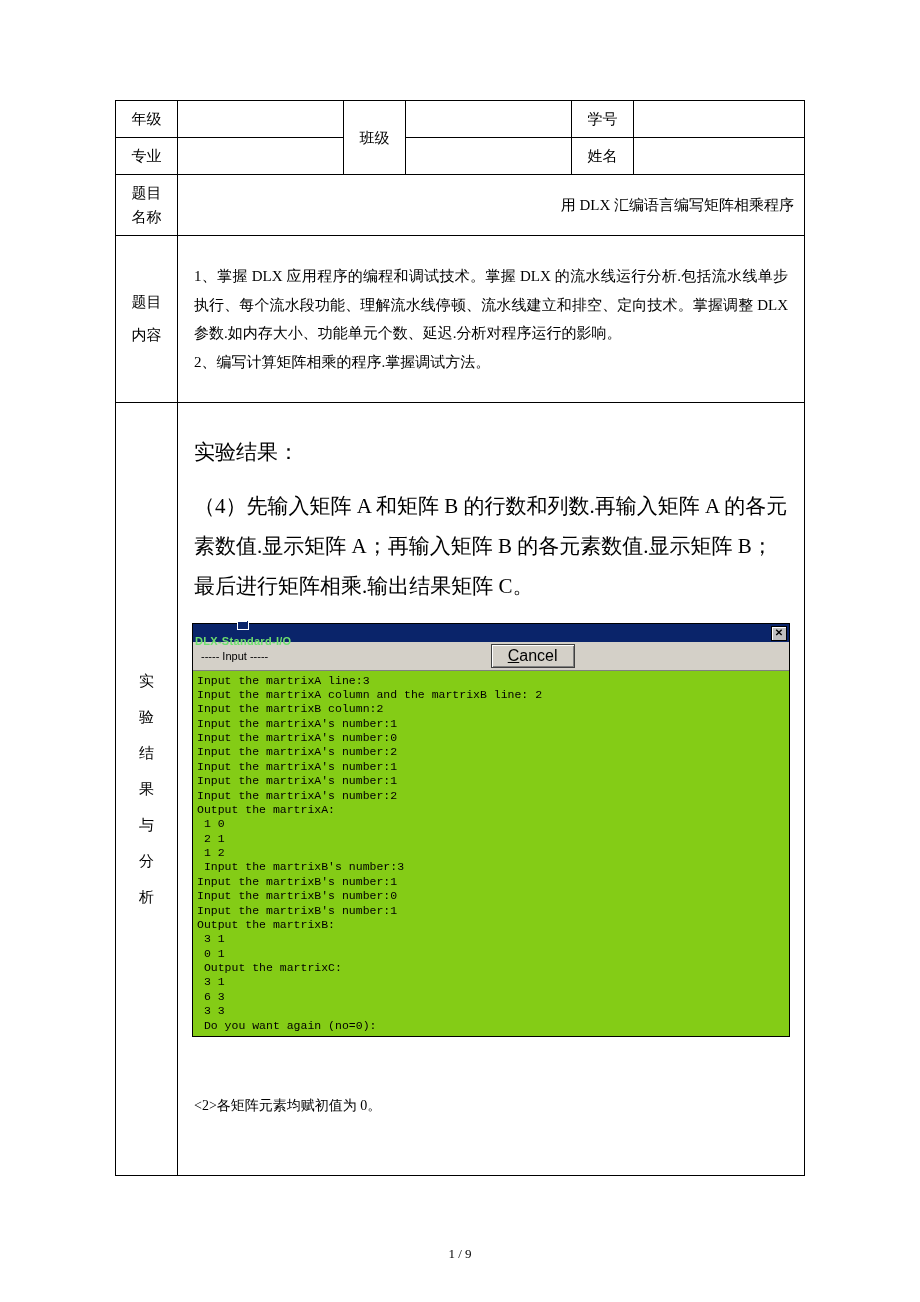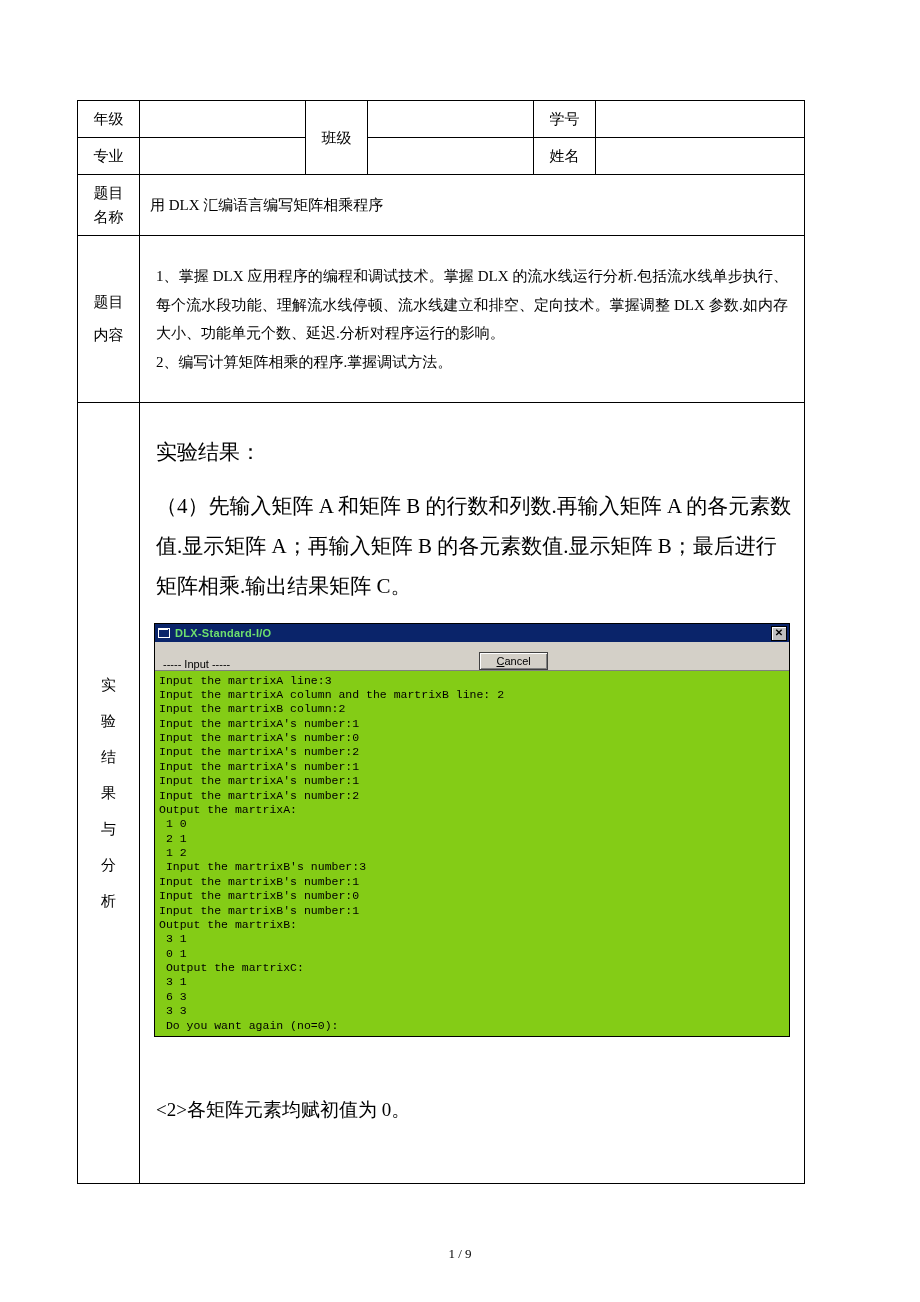--- a/index.html
+++ b/index.html
@@ -7,21 +7,21 @@
     padding: 0;
     background: #fff;
     font-family: "SimSun", "宋体", serif;
     font-size: 14px;
     color: #000;
   }
   .page {
     width: 920px;
     min-height: 1302px;
     box-sizing: border-box;
-    padding: 100px 115px 40px 77px;
+    padding: 100px 115px 40px 115px;
     position: relative;
   }
   table.outer {
     border-collapse: collapse;
     width: 100%;
     table-layout: fixed;
   }
   table.outer td {
     border: 1px solid #000;
     padding: 6px 10px;
@@ -34,21 +34,21 @@
     line-height: 1.6;
   }
   .lbl-v {
     text-align: center;
     width: 60px;
     letter-spacing: 0;
     line-height: 2.4;
     font-size: 15px;
   }
   .title-cell {
-    text-align: left;
+    text-align: right;
     font-size: 15px;
   }
   .content-cell {
     padding: 26px 16px !important;
     font-size: 15px;
     line-height: 1.9;
     text-align: justify;
   }
   .result-cell {
     padding: 30px 12px 60px 12px !important;
@@ -73,20 +73,21 @@
     font-family: "MS Sans Serif", sans-serif;
     font-size: 11px;
     font-weight: bold;
     position: relative;
   }
   .io-titlebar .left {
     display: flex;
     align-items: center;
     gap: 4px;
     padding-left: 2px;
+    flex-direction: column;
   }
   .io-icon {
     width: 14px;
     height: 12px;
     display: inline-block;
     position: relative;
   }
   .io-icon::before {
     content: "";
     position: absolute;
@@ -115,51 +116,51 @@
     font-weight: bold;
     line-height: 11px;
     text-align: center;
     color: #000;
     cursor: default;
   }
   .io-toolbar {
     background: #d4d0c8;
     border-bottom: 1px solid #808080;
     display: flex;
-    align-items: flex-end;
+    align-items: center;
     height: 28px;
     font-family: "MS Sans Serif", Arial, sans-serif;
     font-size: 11px;
     color: #000;
     padding: 0 8px;
     gap: 16px;
   }
   .io-toolbar .spacer { flex: 1; }
   .io-btn {
     background: #d4d0c8;
     border: 1px solid #404040;
     box-shadow: inset 1px 1px 0 #fff, inset -1px -1px 0 #808080;
     padding: 2px 16px;
     font-family: "MS Sans Serif", Arial, sans-serif;
-    font-size: 11px;
+    font-size: 16px;
     cursor: default;
   }
   .io-btn .accel { text-decoration: underline; }
   .io-body {
     background: #84cc16;
     font-family: "Courier New", monospace;
     font-size: 11.5px;
     line-height: 1.25;
     padding: 3px 4px 3px 4px;
     white-space: pre;
     color: #000;
   }
   .io-body .last { }
   .note2 {
-    font-size: 19px;
+    font-size: 14px;
     margin-top: 60px;
     margin-left: 4px;
   }
   .footer {
     position: absolute;
     bottom: 40px;
     left: 0; right: 0;
     text-align: center;
     font-size: 13px;
   }

